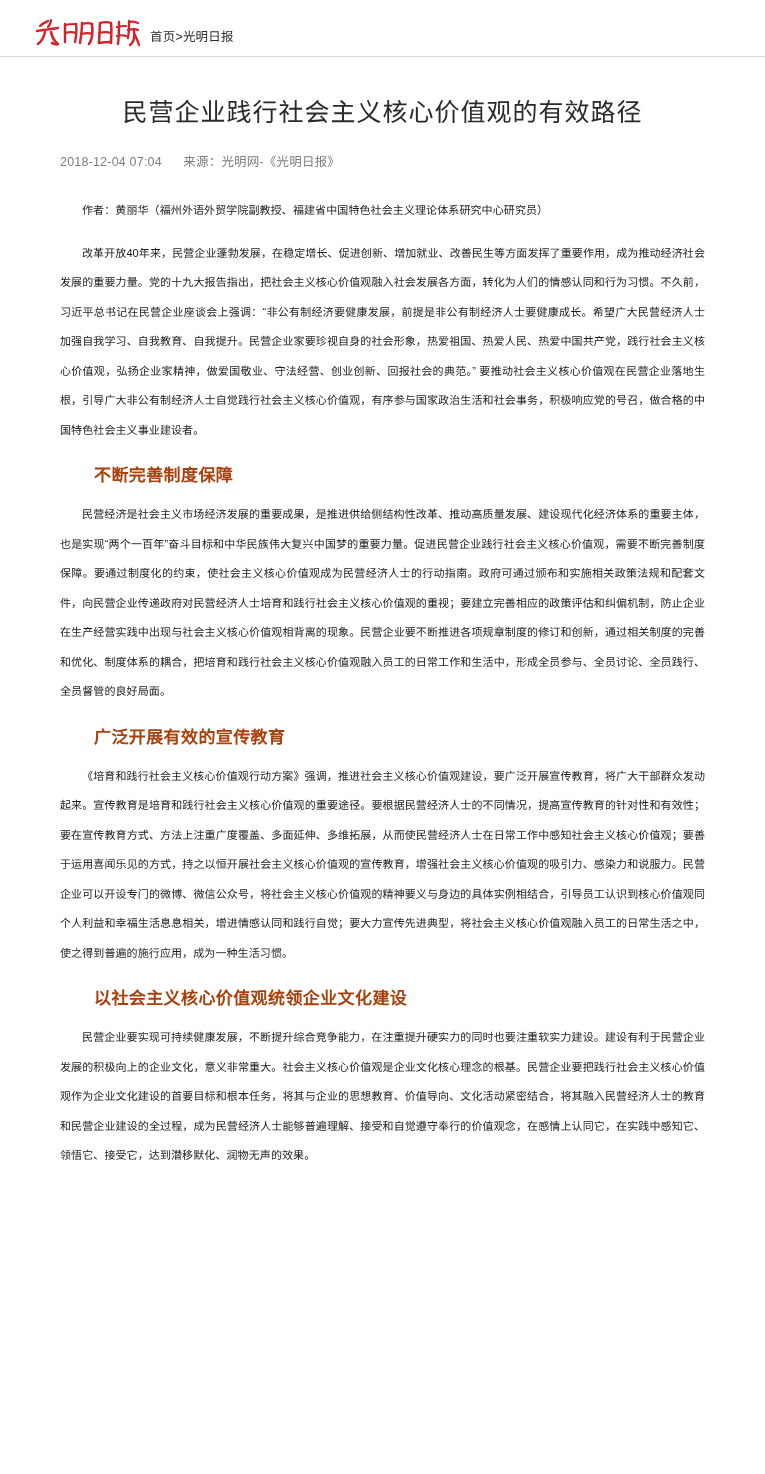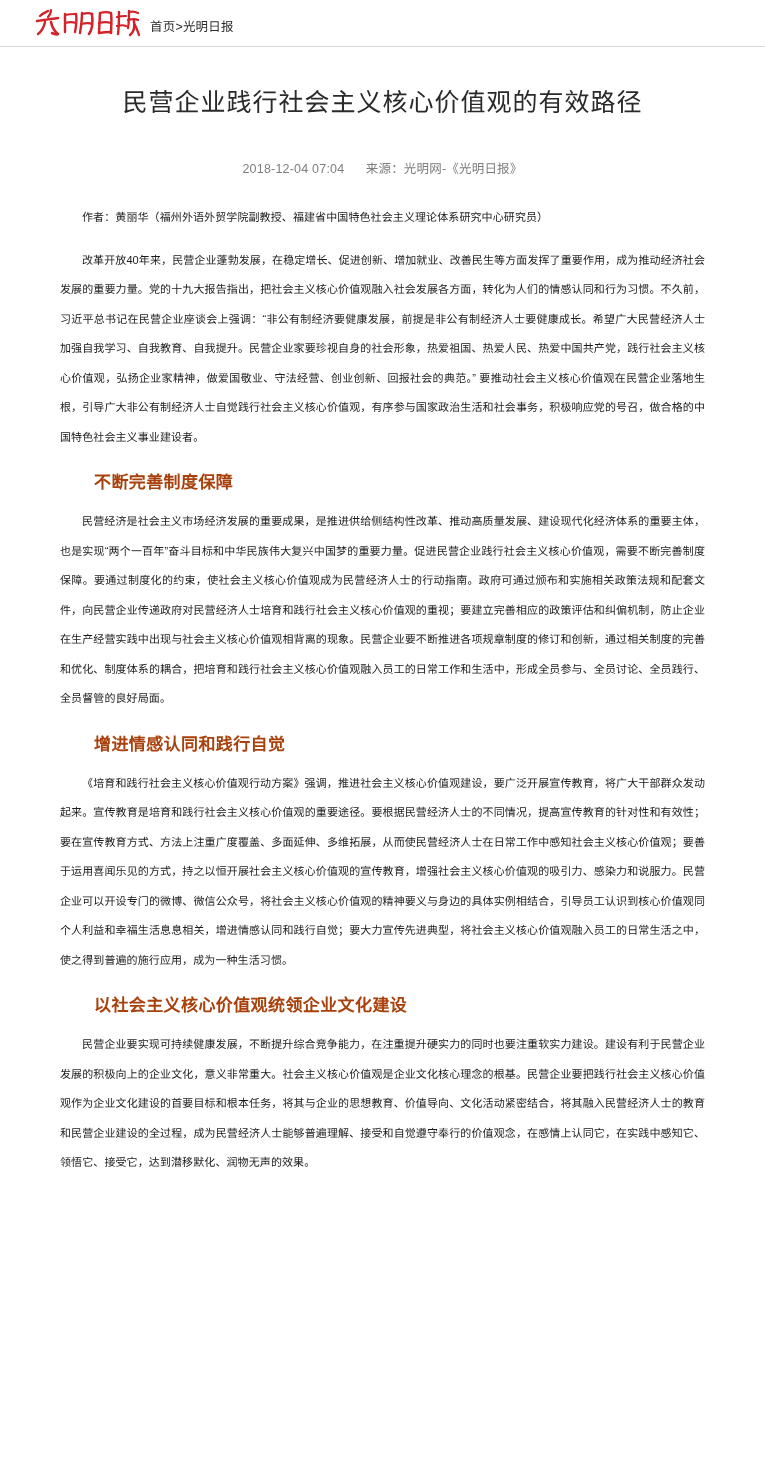--- a/index.html
+++ b/index.html
@@ -16,21 +16,21 @@
   }
   .page {
     width: 765px;
     margin: 0 auto;
     position: relative;
     background: #fff;
   }
 
   
   .site-header {
-    height: 47px;
+    height: 57px;
     border-bottom: 1px solid #d9d9d9;
     display: flex;
     align-items: flex-end;
     padding: 0 0 6px 34px;
     box-sizing: border-box;
   }
   .logo {
     display: block;
     width: 106px;
     height: 36px;
@@ -54,24 +54,24 @@
     text-align: center;
     font-family: "Liberation Serif", "DejaVu Serif", serif;
     font-size: 25px;
     font-weight: normal;
     color: #2a2a2a;
     margin: 38px 0 4px 0;
     line-height: 36px;
     letter-spacing: 1px;
   }
   .article-meta {
-    text-align: center;
+    text-align: left;
     font-size: 12.5px;
     color: #7d7d7d;
-    margin-top: 37px;
+    margin-top: 20px;
     letter-spacing: 0.2px;
   }
   .article-meta .meta-gap {
     display: inline-block;
     width: 14px;
   }
 
   .body-wrap {
     margin-top: 26px;
   }
@@ -153,21 +153,21 @@
     <div class="body-wrap">
 
       <p class="para">作者：黄丽华（福州外语外贸学院副教授、福建省中国特色社会主义理论体系研究中心研究员）</p>
 
       <p class="para">改革开放40年来，民营企业蓬勃发展，在稳定增长、促进创新、增加就业、改善民生等方面发挥了重要作用，成为推动经济社会发展的重要力量。党的十九大报告指出，把社会主义核心价值观融入社会发展各方面，转化为人们的情感认同和行为习惯。不久前，习近平总书记在民营企业座谈会上强调：“非公有制经济要健康发展，前提是非公有制经济人士要健康成长。希望广大民营经济人士加强自我学习、自我教育、自我提升。民营企业家要珍视自身的社会形象，热爱祖国、热爱人民、热爱中国共产党，践行社会主义核心价值观，弘扬企业家精神，做爱国敬业、守法经营、创业创新、回报社会的典范。” 要推动社会主义核心价值观在民营企业落地生根，引导广大非公有制经济人士自觉践行社会主义核心价值观，有序参与国家政治生活和社会事务，积极响应党的号召，做合格的中国特色社会主义事业建设者。</p>
 
       <h2 class="sub-head">不断完善制度保障</h2>
 
       <p class="para">民营经济是社会主义市场经济发展的重要成果，是推进供给侧结构性改革、推动高质量发展、建设现代化经济体系的重要主体，也是实现“两个一百年”奋斗目标和中华民族伟大复兴中国梦的重要力量。促进民营企业践行社会主义核心价值观，需要不断完善制度保障。要通过制度化的约束，使社会主义核心价值观成为民营经济人士的行动指南。政府可通过颁布和实施相关政策法规和配套文件，向民营企业传递政府对民营经济人士培育和践行社会主义核心价值观的重视；要建立完善相应的政策评估和纠偏机制，防止企业在生产经营实践中出现与社会主义核心价值观相背离的现象。民营企业要不断推进各项规章制度的修订和创新，通过相关制度的完善和优化、制度体系的耦合，把培育和践行社会主义核心价值观融入员工的日常工作和生活中，形成全员参与、全员讨论、全员践行、全员督管的良好局面。</p>
 
-      <h2 class="sub-head">增进情感认同和践行自觉</h2>
+      <h2 class="sub-head">广泛开展有效的宣传教育</h2>
 
       <p class="para">《培育和践行社会主义核心价值观行动方案》强调，推进社会主义核心价值观建设，要广泛开展宣传教育，将广大干部群众发动起来。宣传教育是培育和践行社会主义核心价值观的重要途径。要根据民营经济人士的不同情况，提高宣传教育的针对性和有效性；要在宣传教育方式、方法上注重广度覆盖、多面延伸、多维拓展，从而使民营经济人士在日常工作中感知社会主义核心价值观；要善于运用喜闻乐见的方式，持之以恒开展社会主义核心价值观的宣传教育，增强社会主义核心价值观的吸引力、感染力和说服力。民营企业可以开设专门的微博、微信公众号，将社会主义核心价值观的精神要义与身边的具体实例相结合，引导员工认识到核心价值观同个人利益和幸福生活息息相关，增进情感认同和践行自觉；要大力宣传先进典型，将社会主义核心价值观融入员工的日常生活之中，使之得到普遍的施行应用，成为一种生活习惯。</p>
 
       <h2 class="sub-head">以社会主义核心价值观统领企业文化建设</h2>
 
       <p class="para">民营企业要实现可持续健康发展，不断提升综合竞争能力，在注重提升硬实力的同时也要注重软实力建设。建设有利于民营企业发展的积极向上的企业文化，意义非常重大。社会主义核心价值观是企业文化核心理念的根基。民营企业要把践行社会主义核心价值观作为企业文化建设的首要目标和根本任务，将其与企业的思想教育、价值导向、文化活动紧密结合，将其融入民营经济人士的教育和民营企业建设的全过程，成为民营经济人士能够普遍理解、接受和自觉遵守奉行的价值观念，在感情上认同它，在实践中感知它、领悟它、接受它，达到潜移默化、润物无声的效果。</p>
 
     </div>
   </div>
 

